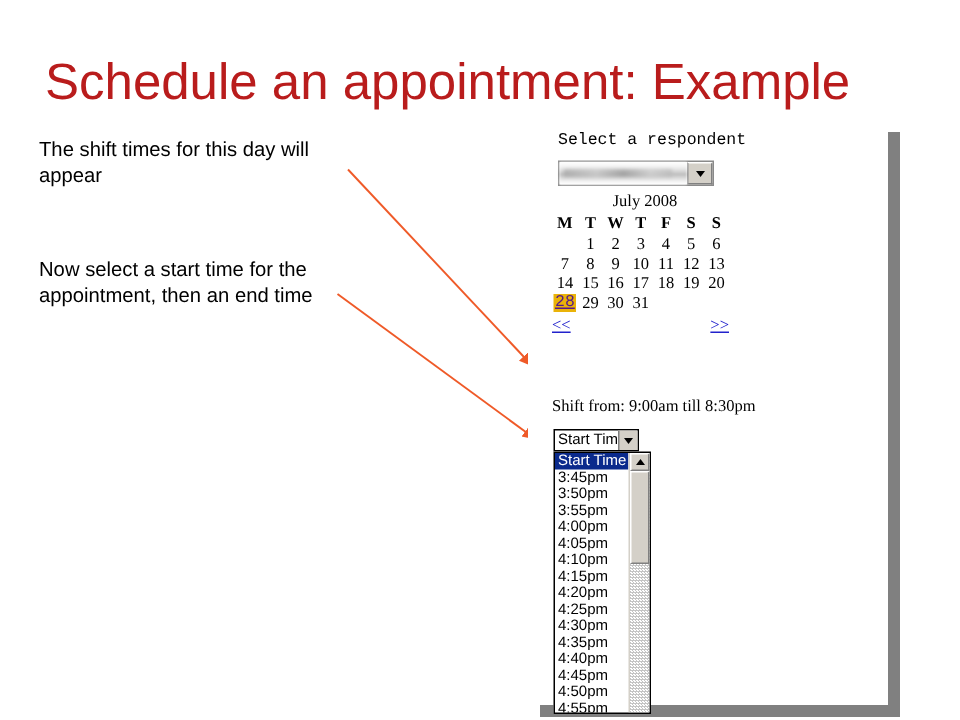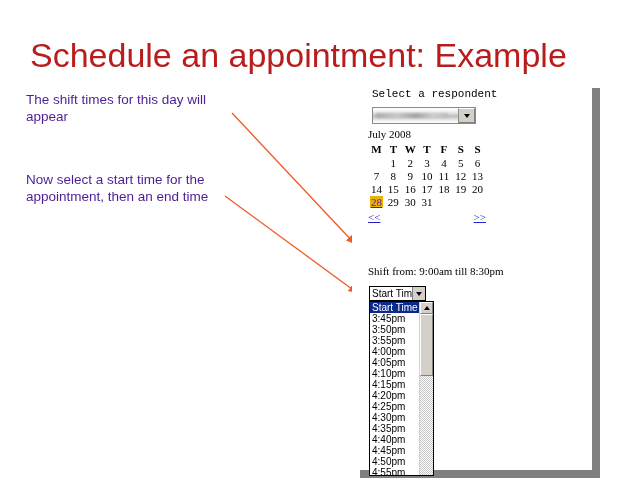--- a/index.html
+++ b/index.html
@@ -28,21 +28,21 @@
     letter-spacing: 0px;
     white-space: nowrap;
   }
 
   
   .callout {
     position: absolute;
     font-family: "Liberation Sans", sans-serif;
     font-size: 13.5px;
     line-height: 17px;
-    color: #4c1d95;
+    color: #000000;
   }
   #callout-1 { left: 26px; top: 91px;  width: 215px; }
   #callout-2 { left: 26px; top: 171px; width: 215px; }
 
   
   #arrow-layer {
     position: absolute;
     left: 0; top: 0;
     width: 640px; height: 480px;
     pointer-events: none;
@@ -141,20 +141,21 @@
   #calendar {
     position: absolute;
     left: 16px;
     top: 44px;
     width: 124px;
     font-family: "Liberation Serif", serif;
     font-size: 11px;
     color: #000000;
   }
   #calendar-caption {
+    text-align: center;
     padding-bottom: 2px;
     font-size: 11px;
   }
   #calendar table {
     border-collapse: collapse;
     width: 118px;
     font-family: "Liberation Serif", serif;
     font-size: 11px;
   }
   #calendar th {
@@ -169,20 +170,21 @@
     padding: 0 1px;
     height: 13px;
     width: 15px;
     font-size: 11px;
   }
   td.today a {
     background: #eab308;
     color: #551a8b;
     text-decoration: underline;
     padding: 0 1px;
+    font-family: Liberation Mono, monospace;
   }
   #cal-nav {
     position: relative;
     width: 118px;
     height: 16px;
     margin-top: 3px;
   }
   #cal-nav a {
     color: #2222cc;
     text-decoration: underline;

